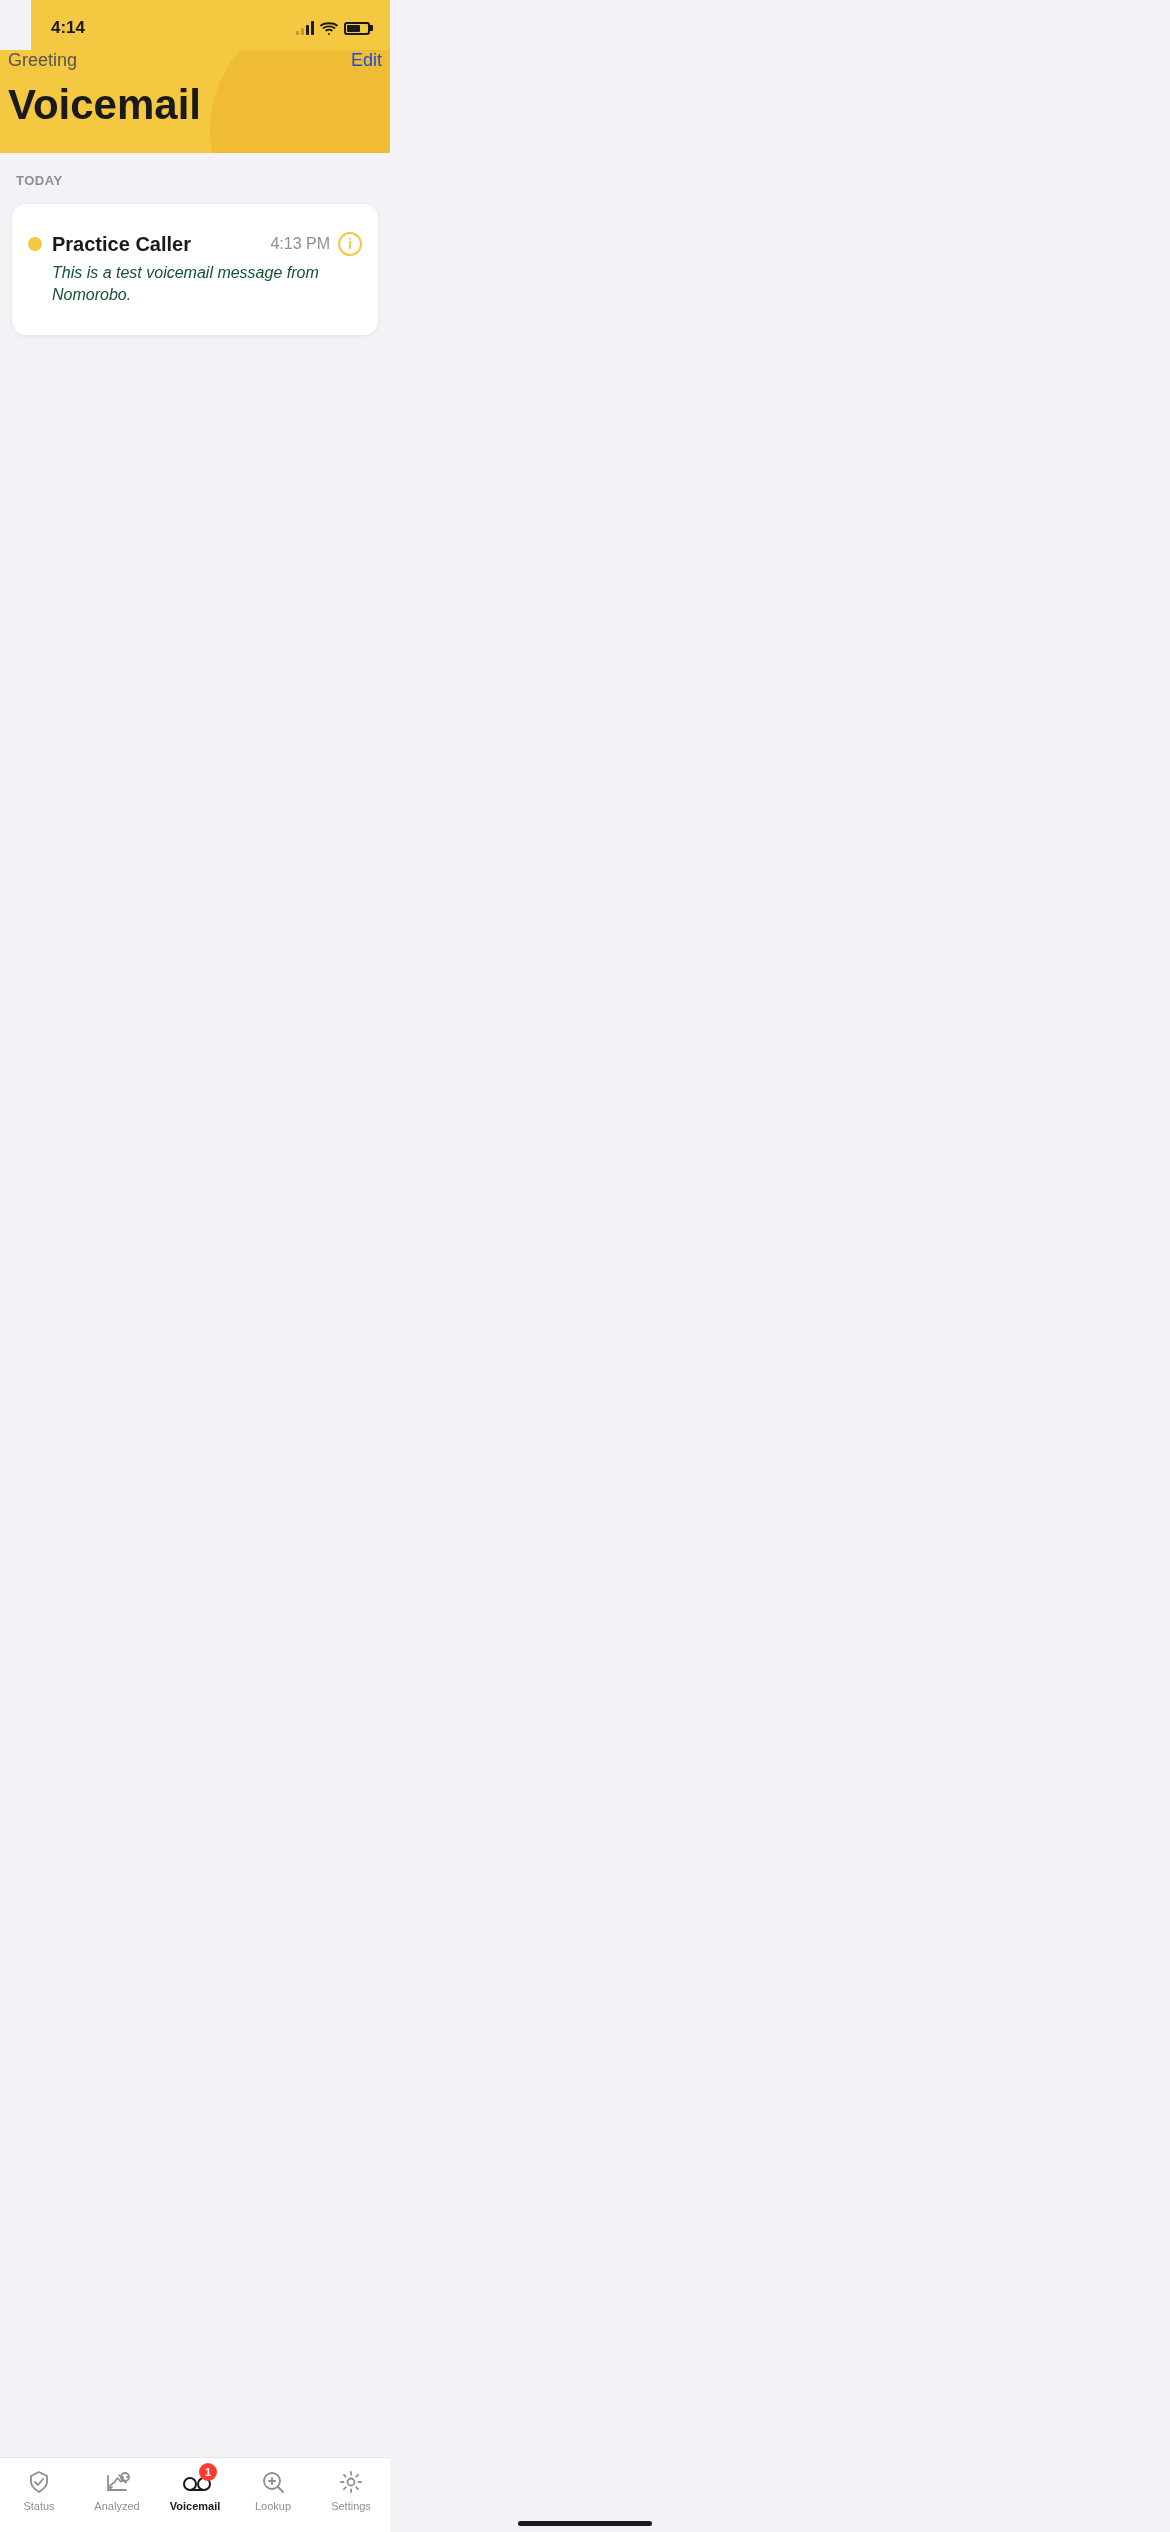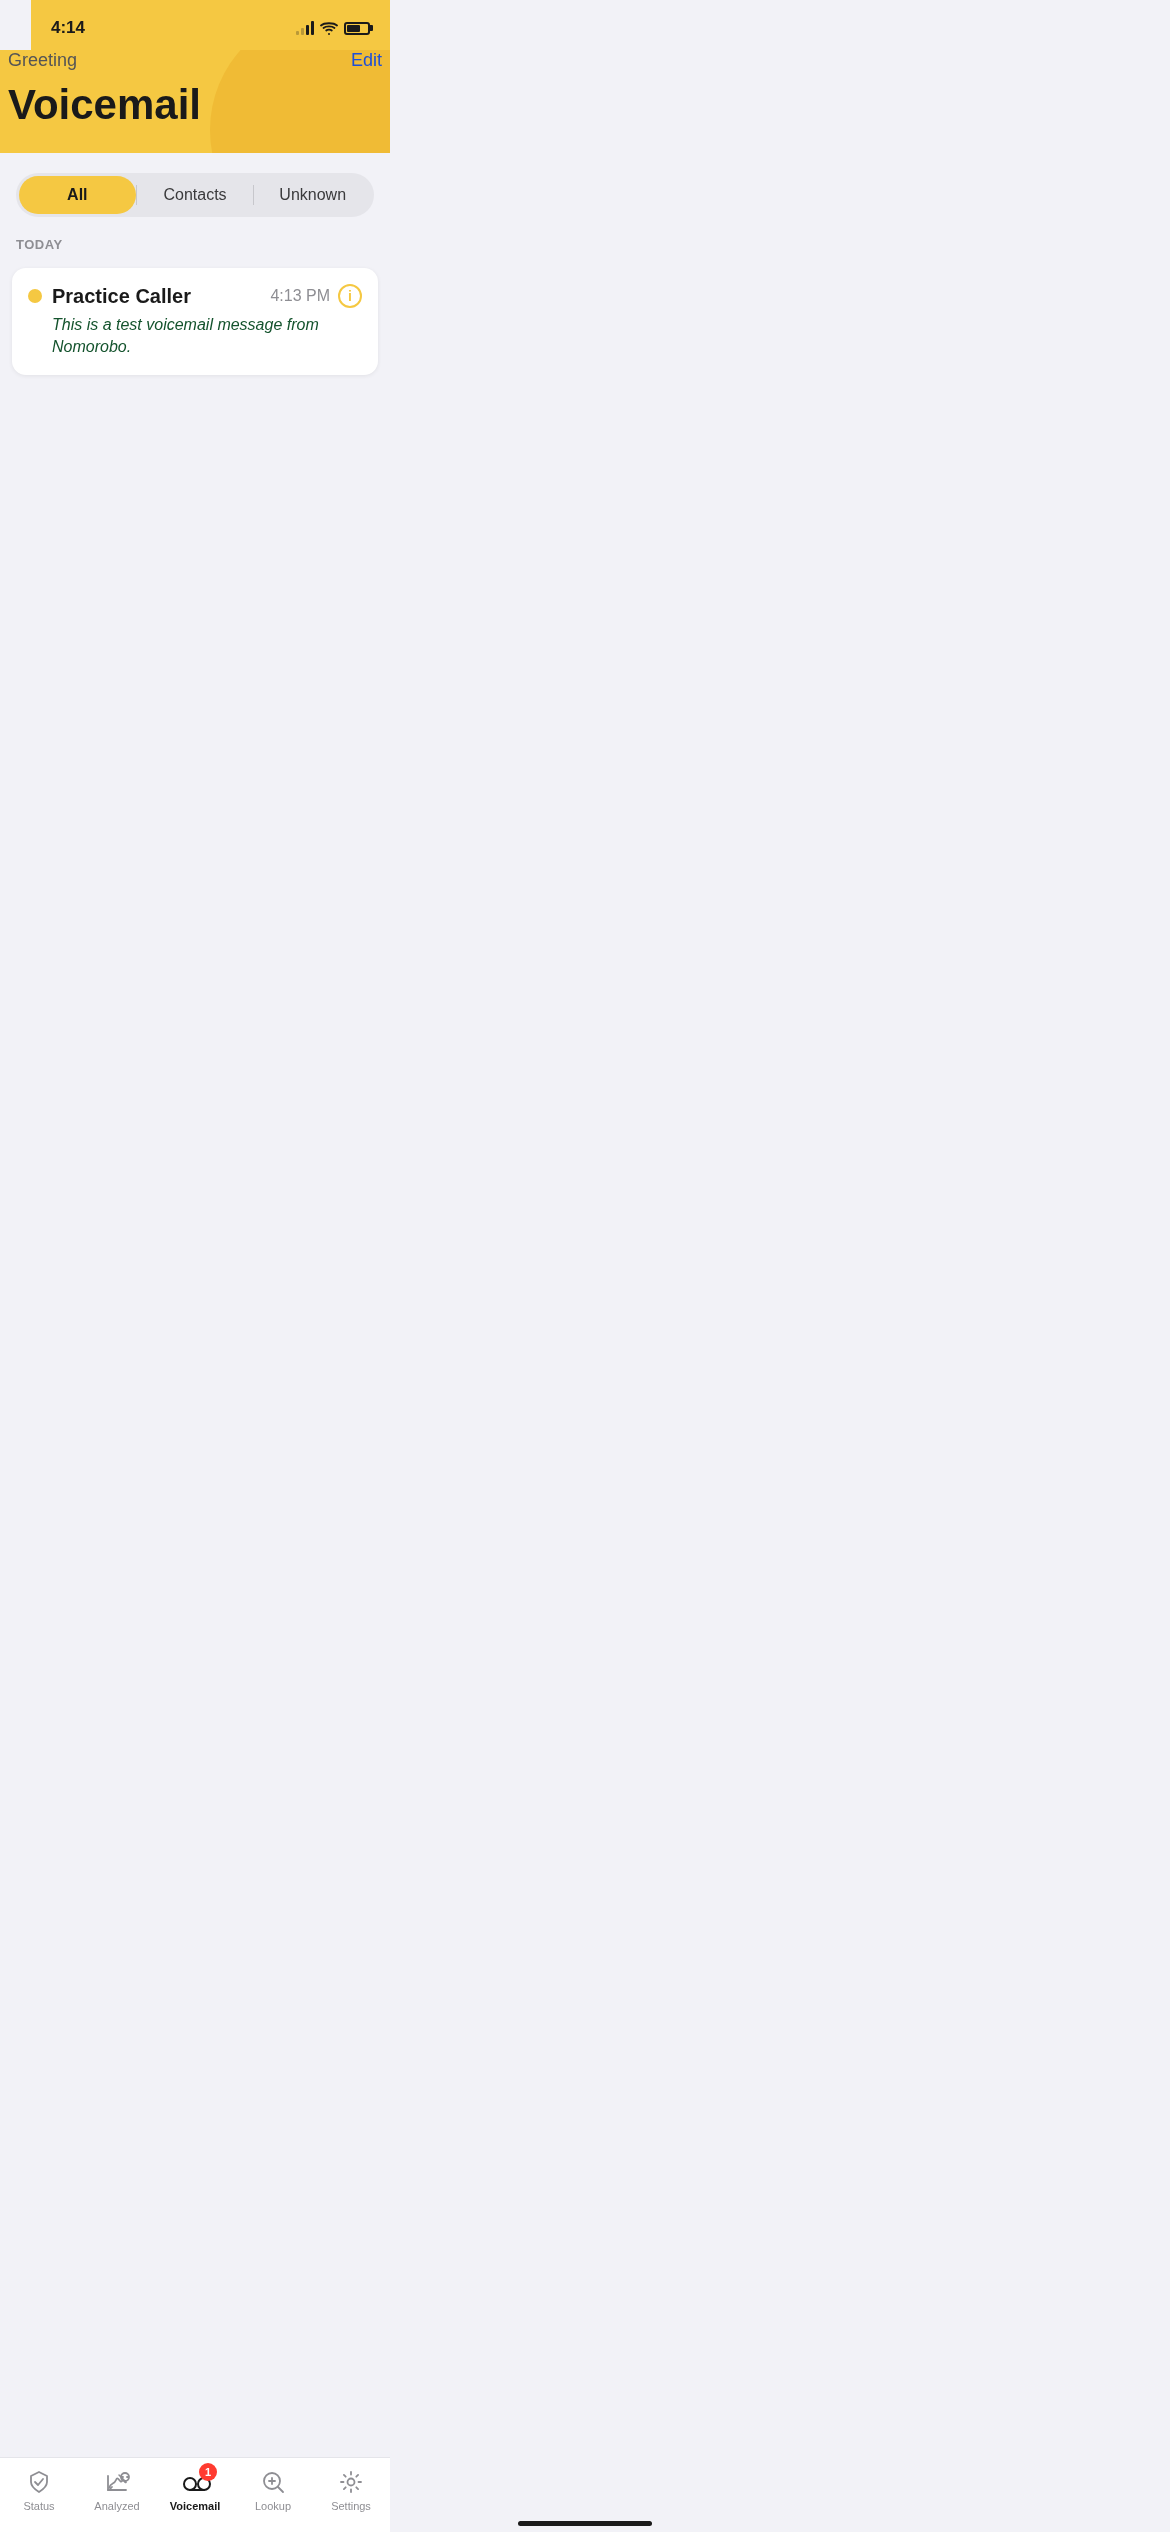--- a/index.html
+++ b/index.html
@@ -165,21 +165,21 @@
       text-transform: uppercase;
     }
 
     
     .voicemail-list {
       padding: 0 12px;
     }
     .voicemail-item {
       background: #fff;
       border-radius: 14px;
-      padding: 16px 16px;
+      padding: 28px 16px;
       display: flex;
       flex-direction: column;
       box-shadow: 0 1px 4px rgba(0,0,0,0.07);
     }
     .voicemail-item-header {
       display: flex;
       justify-content: space-between;
       align-items: center;
       margin-bottom: 6px;
     }
@@ -332,29 +332,20 @@
   <div class="header-circle"></div>
   <div class="header-top">
     <span class="header-greeting">Greeting</span>
     <button class="header-edit">Edit</button>
   </div>
   <h1 class="header-title">Voicemail</h1>
 </div>
 
 <div class="main-content">
 
-  <div class="filter-section">
-    <div class="filter-tabs">
-      <button class="filter-tab active">All</button>
-      <div class="filter-divider"></div>
-      <button class="filter-tab">Contacts</button>
-      <div class="filter-divider"></div>
-      <button class="filter-tab">Unknown</button>
-    </div>
-  </div>
 
   <div class="section-label">TODAY</div>
 
   <div class="voicemail-list">
     <div class="voicemail-item">
       <div class="voicemail-item-header">
         <div class="voicemail-caller-row">
           <div class="unread-dot"></div>
           <span class="voicemail-caller-name">Practice Caller</span>
         </div>

